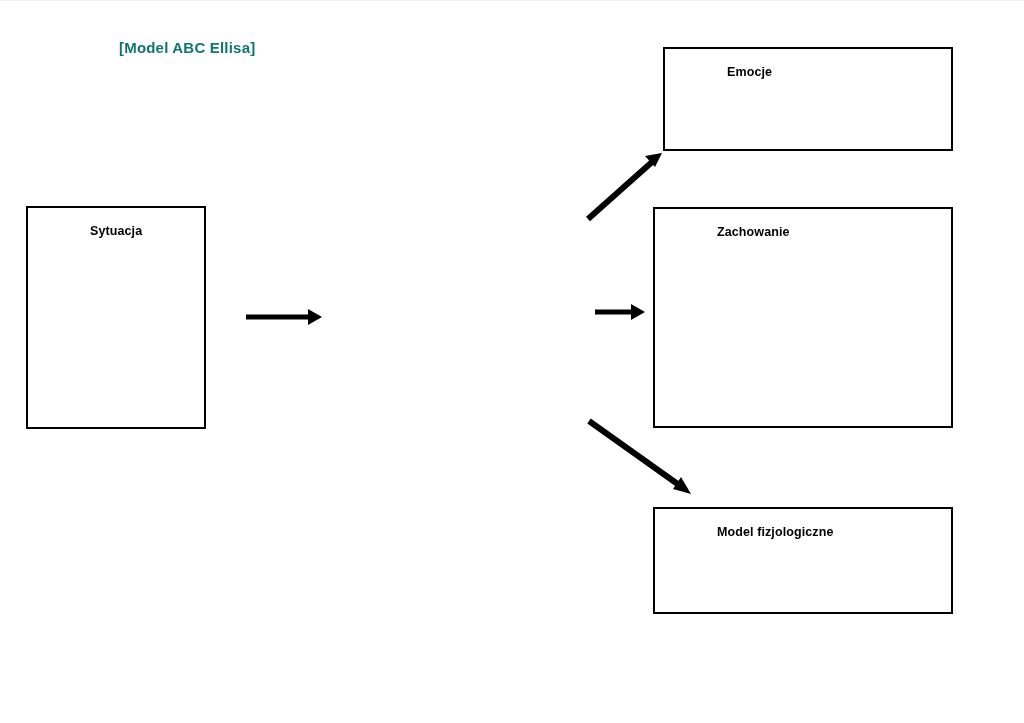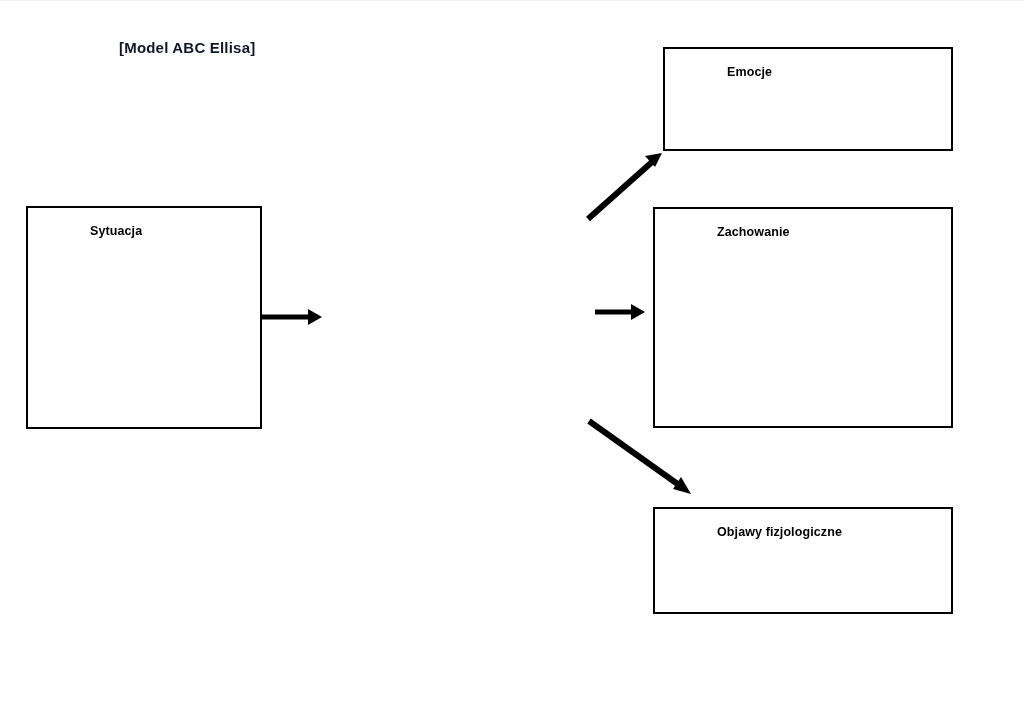--- a/index.html
+++ b/index.html
@@ -19,21 +19,21 @@
     overflow: hidden;
     border-top: 1px solid #f2f2f2;
     box-sizing: border-box;
   }
   #diagram-title {
     position: absolute;
     left: 80px;
     top: 38px;
     font-size: 15px;
     font-weight: bold;
-    color: #0f172a;
+    color: #0f766e;
     letter-spacing: 0.2px;
     white-space: nowrap;
     padding-left: 39px;
   }
   .node-box {
     position: absolute;
     box-sizing: border-box;
     background: #ffffff;
     border: 2px solid #000000;
   }
@@ -41,21 +41,21 @@
     position: absolute;
     left: 14px;
     top: 16px;
     font-size: 12.5px;
     font-weight: bold;
     color: #000000;
     white-space: nowrap;
     letter-spacing: 0.1px;
     padding-left: 48px;
   }
-  #box-sytuacja   { left: 26px;  top: 205px; width: 236px; height: 223px; }
+  #box-sytuacja   { left: 26px;  top: 205px; width: 180px; height: 223px; }
   #box-mysli      { left: 319px; top: 205px; width: 262px; height: 223px; }
   #box-emocje     { left: 663px; top: 46px;  width: 290px; height: 104px; }
   #box-zachowanie { left: 653px; top: 206px; width: 300px; height: 221px; text-align: right; }
   #box-objawy     { left: 653px; top: 506px; width: 300px; height: 107px; }
 
   .arrow-layer {
     position: absolute;
     left: 0;
     top: 0;
     width: 1024px;
@@ -108,16 +108,16 @@
 
   <div class="node-box" id="box-emocje">
     <span class="node-label">Emocje</span>
   </div>
 
   <div class="node-box" id="box-zachowanie">
     <span class="node-label">Zachowanie</span>
   </div>
 
   <div class="node-box" id="box-objawy">
-    <span class="node-label">Objawy fizjologiczne</span>
+    <span class="node-label">Model fizjologiczne</span>
   </div>
 
 </div>
 
 </body></html>

